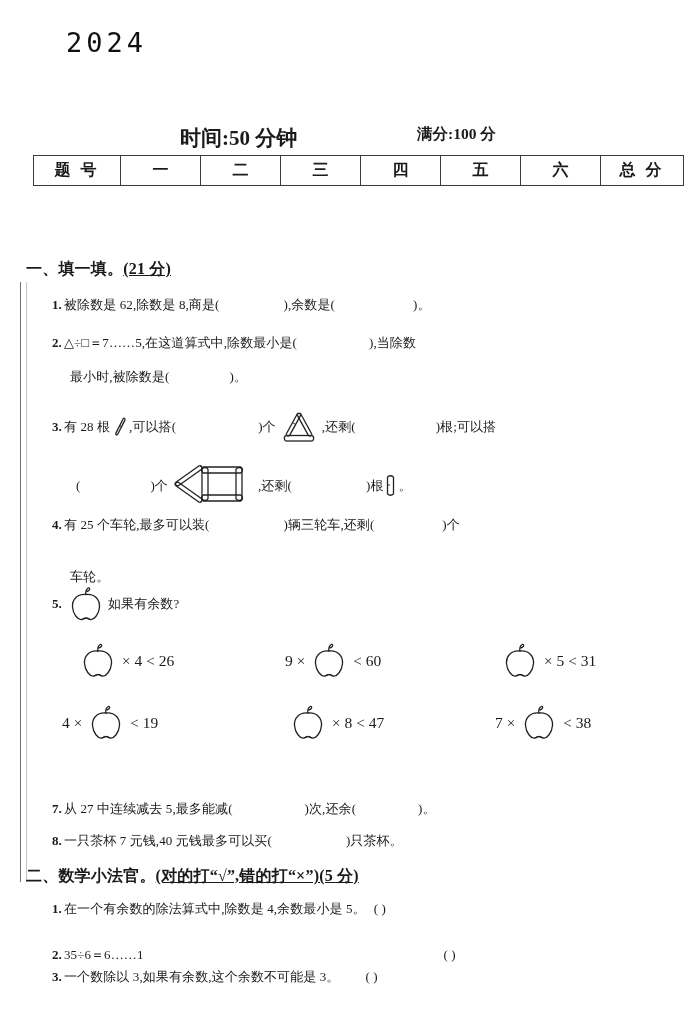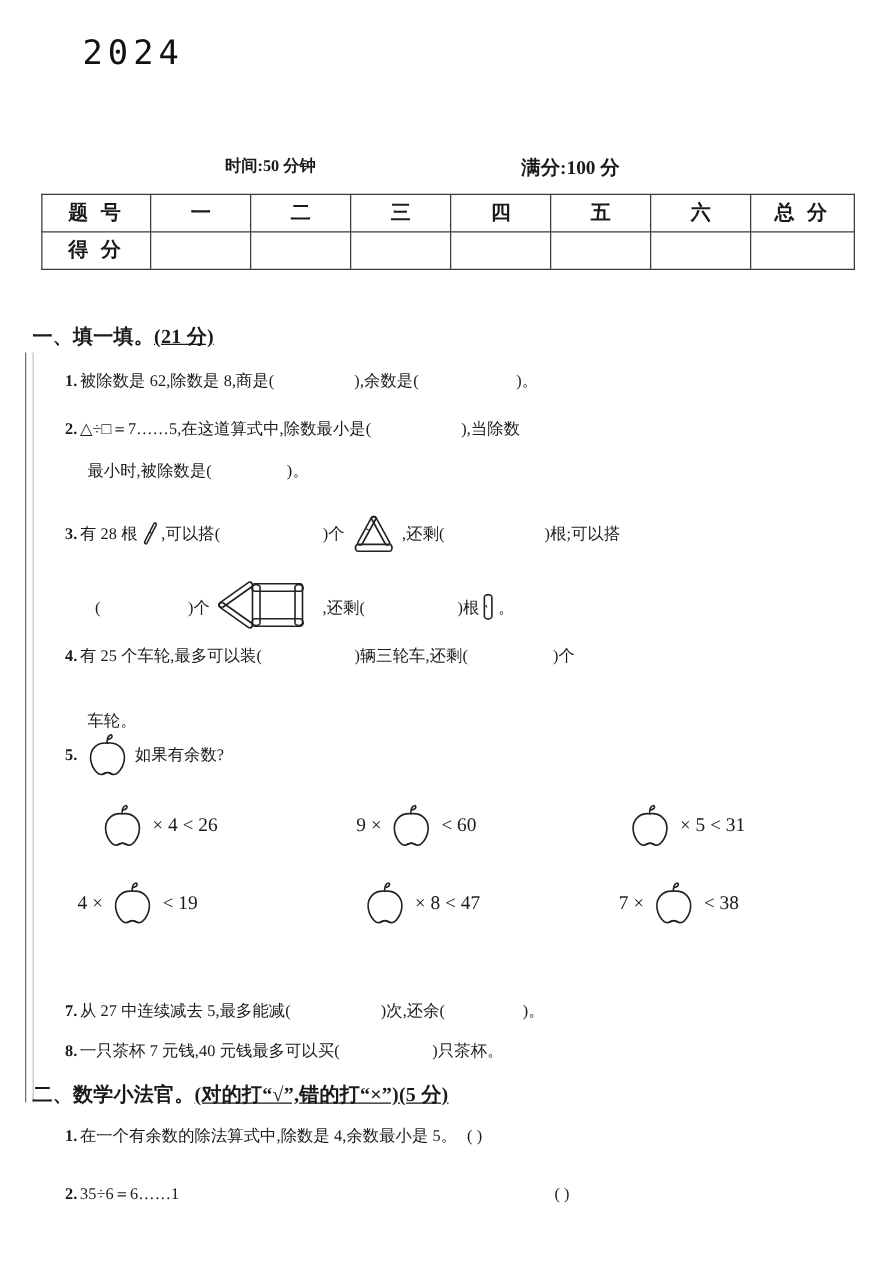--- a/index.html
+++ b/index.html
@@ -29,21 +29,21 @@
 
   .year{
     position:absolute;left:66px;top:27px;
     font-family:"DejaVu Sans Mono","Liberation Mono",monospace;
     font-size:27px;letter-spacing:4px;color:#111;
   }
 
   .meta{
     position:absolute;left:0;top:124px;width:695px;height:22px;
   }
-  .meta .time{position:absolute;left:180px;top:0;font-size:13px;font-weight:700;}
+  .meta .time{position:absolute;left:180px;top:0;font-size:21px;font-weight:700;}
   .meta .full{position:absolute;left:417px;top:0;font-size:15.5px;font-weight:700;}
 
   table.score{
     position:absolute;left:33px;top:155px;
     width:628px;
     border-collapse:collapse;
     table-layout:fixed;
   }
   table.score td{
     border:1.2px solid #3a3a3a;
@@ -104,30 +104,20 @@
         <tr>
       <td class="lbl">题 号</td>
       <td class="c">一</td>
       <td class="c">二</td>
       <td class="c">三</td>
       <td class="c">四</td>
       <td class="c">五</td>
       <td class="c">六</td>
       <td class="tot">总 分</td>
     </tr>
-    <tr class="vals">
-      <td class="lbl">得 分</td>
-      <td class="c"></td>
-      <td class="c"></td>
-      <td class="c"></td>
-      <td class="c"></td>
-      <td class="c"></td>
-      <td class="c"></td>
-      <td class="tot"></td>
-    </tr>
   </tbody>
     </table>
 
   <div class="sec" style="top:259px;">
     <span>一、填一填。</span><span class="pts nm">(21 分)</span>
   </div>
 
   <div class="q" style="left:52px;top:296px;">
     <span class="qn">1.</span><span>被除数是 62,除数是 8,商是(</span><span style="display:inline-block;width:64px;"></span><span>),余数是(</span><span style="display:inline-block;width:78px;"></span><span>)。</span>
   </div>
@@ -379,14 +369,17 @@
   </div>
 
   <div class="q" style="left:52px;top:900px;">
     <span class="qn">1.</span><span>在一个有余数的除法算式中,除数是 4,余数最小是 5。</span><span style="display:inline-block;width:8px;"></span><span>(    )</span>
   </div>
 
   <div class="q" style="left:52px;top:934px;margin-top:12px;">
     <span class="qn">2.</span><span class="nm">35÷6＝6……1</span><span style="display:inline-block;width:300px;"></span><span>(    )</span>
   </div>
 
+  <div class="q" style="left:52px;top:968px;">
+    <span class="qn">3.</span><span>一个数除以 3,如果有余数,这个余数不可能是 3。</span><span style="display:inline-block;width:26px;"></span><span>(    )</span>
+  </div>
 
 </div>
 
 </body></html>

